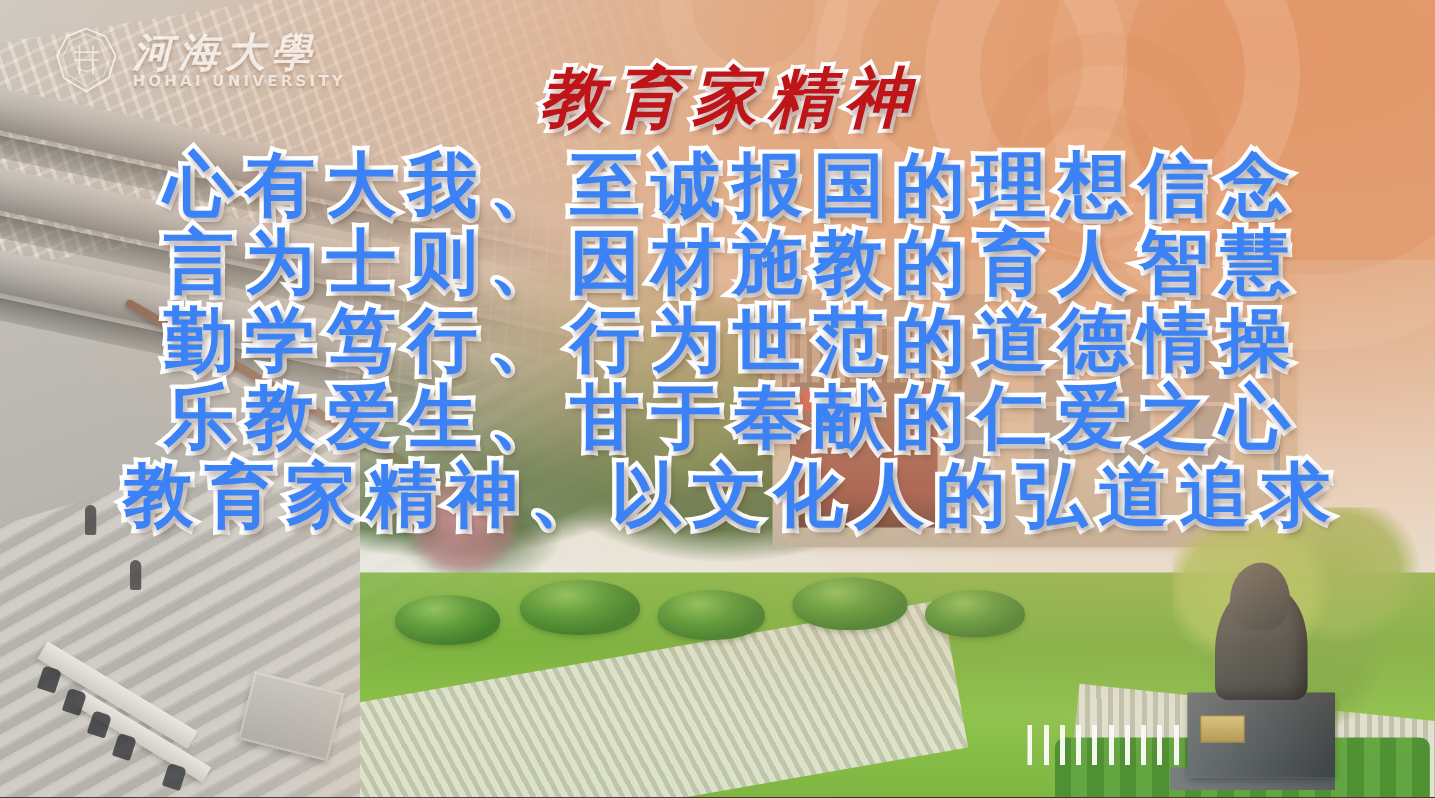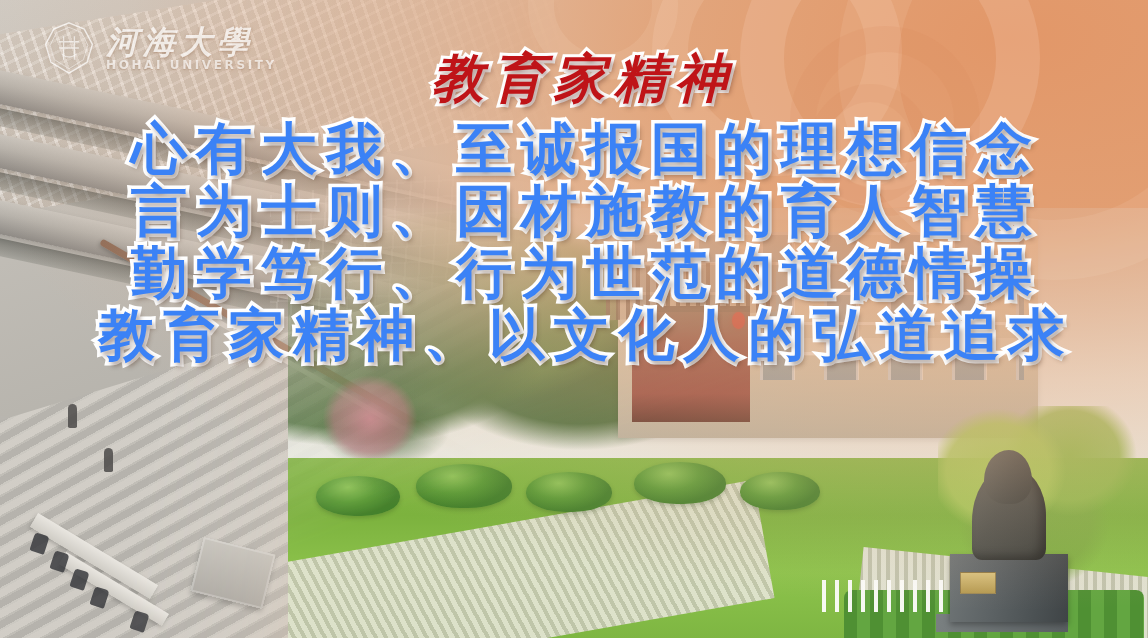--- a/index.html
+++ b/index.html
@@ -391,17 +391,18 @@
       <span class="logo-en">HOHAI UNIVERSITY</span>
     </span>
   </div>
 
   <div class="content">
     <div class="headline">教育家精神</div>
     <div class="lines">
       <div class="line">心有大我、至诚报国的理想信念</div>
       <div class="line">言为士则、因材施教的育人智慧</div>
       <div class="line">勤学笃行、行为世范的道德情操</div>
+      <div class="line">乐教爱生、甘于奉献的仁爱之心</div>
       <div class="line">教育家精神、以文化人的弘道追求</div>
     </div>
   </div>
 
 </div>
 
 </body></html>

